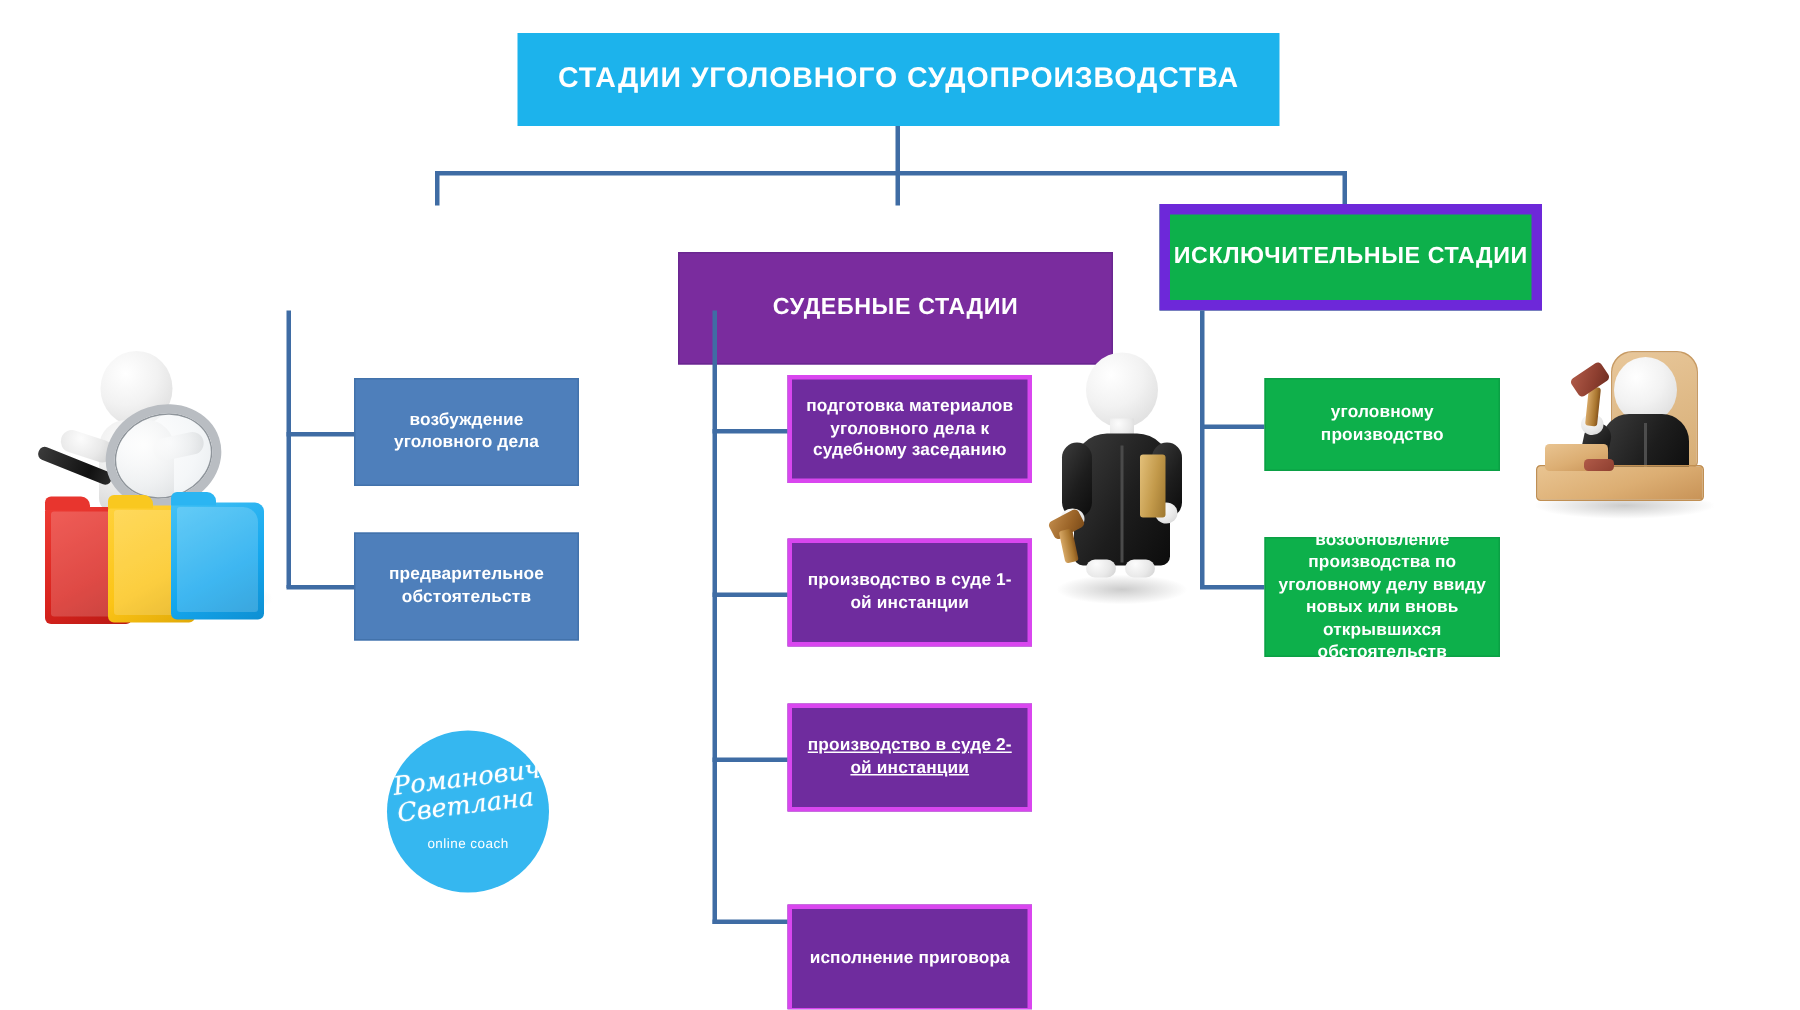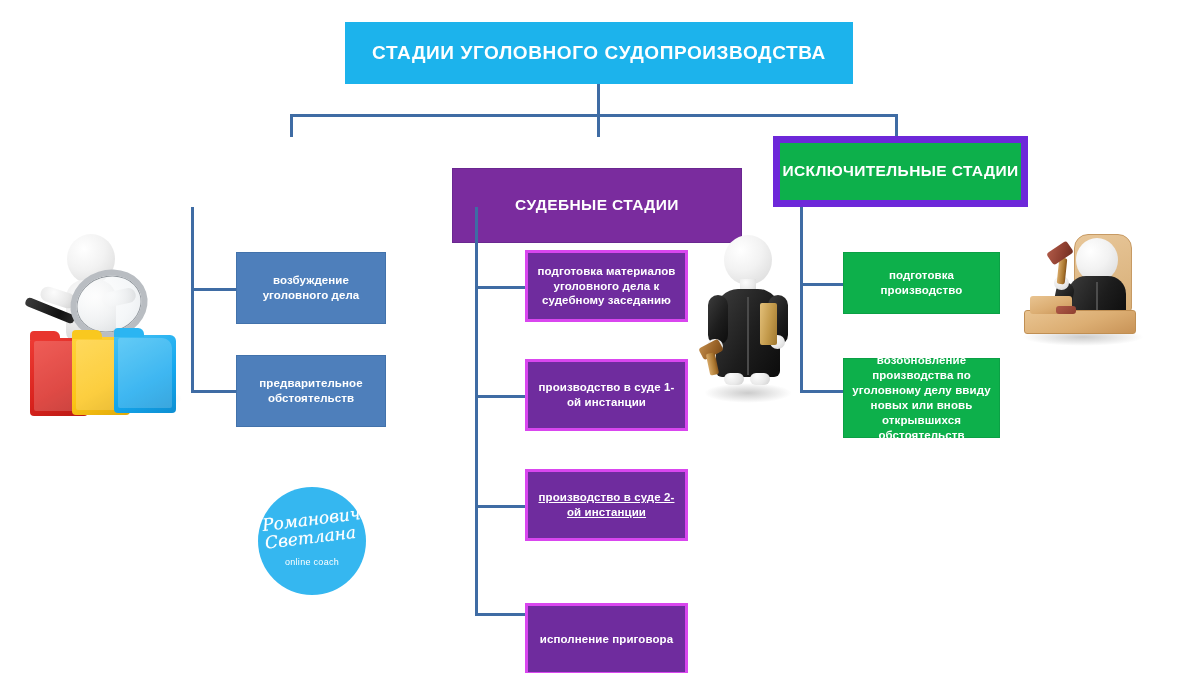--- a/index.html
+++ b/index.html
@@ -233,21 +233,21 @@
 
   <div class="node leaf purple-leaf" style="left:525px; top:578px; width:163px; height:72px;margin-top:25px;">
     <span>исполнение приговора</span>
   </div>
 
   <div class="conn v" style="left:800px; top:207px; height:185px;"></div>
   <div class="conn h" style="left:800px; top:283px; width:43px;"></div>
   <div class="conn h" style="left:800px; top:390px; width:43px;"></div>
 
   <div class="node leaf green-leaf" style="left:843px; top:252px; width:157px; height:62px;">
-    <span>подготовка производство</span>
+    <span>уголовному производство</span>
   </div>
 
   <div class="node leaf green-leaf" style="left:843px; top:358px; width:157px; height:80px;">
     <span style="width:170px; display:block;">возобновление производства по уголовному делу ввиду новых или вновь открывшихся обстоятельств</span>
   </div>
 
   <div class="logo" style="left:258px; top:487px;">
     <div class="script">
       <span>Романович</span>
       <span class="l2">Светлана</span>

